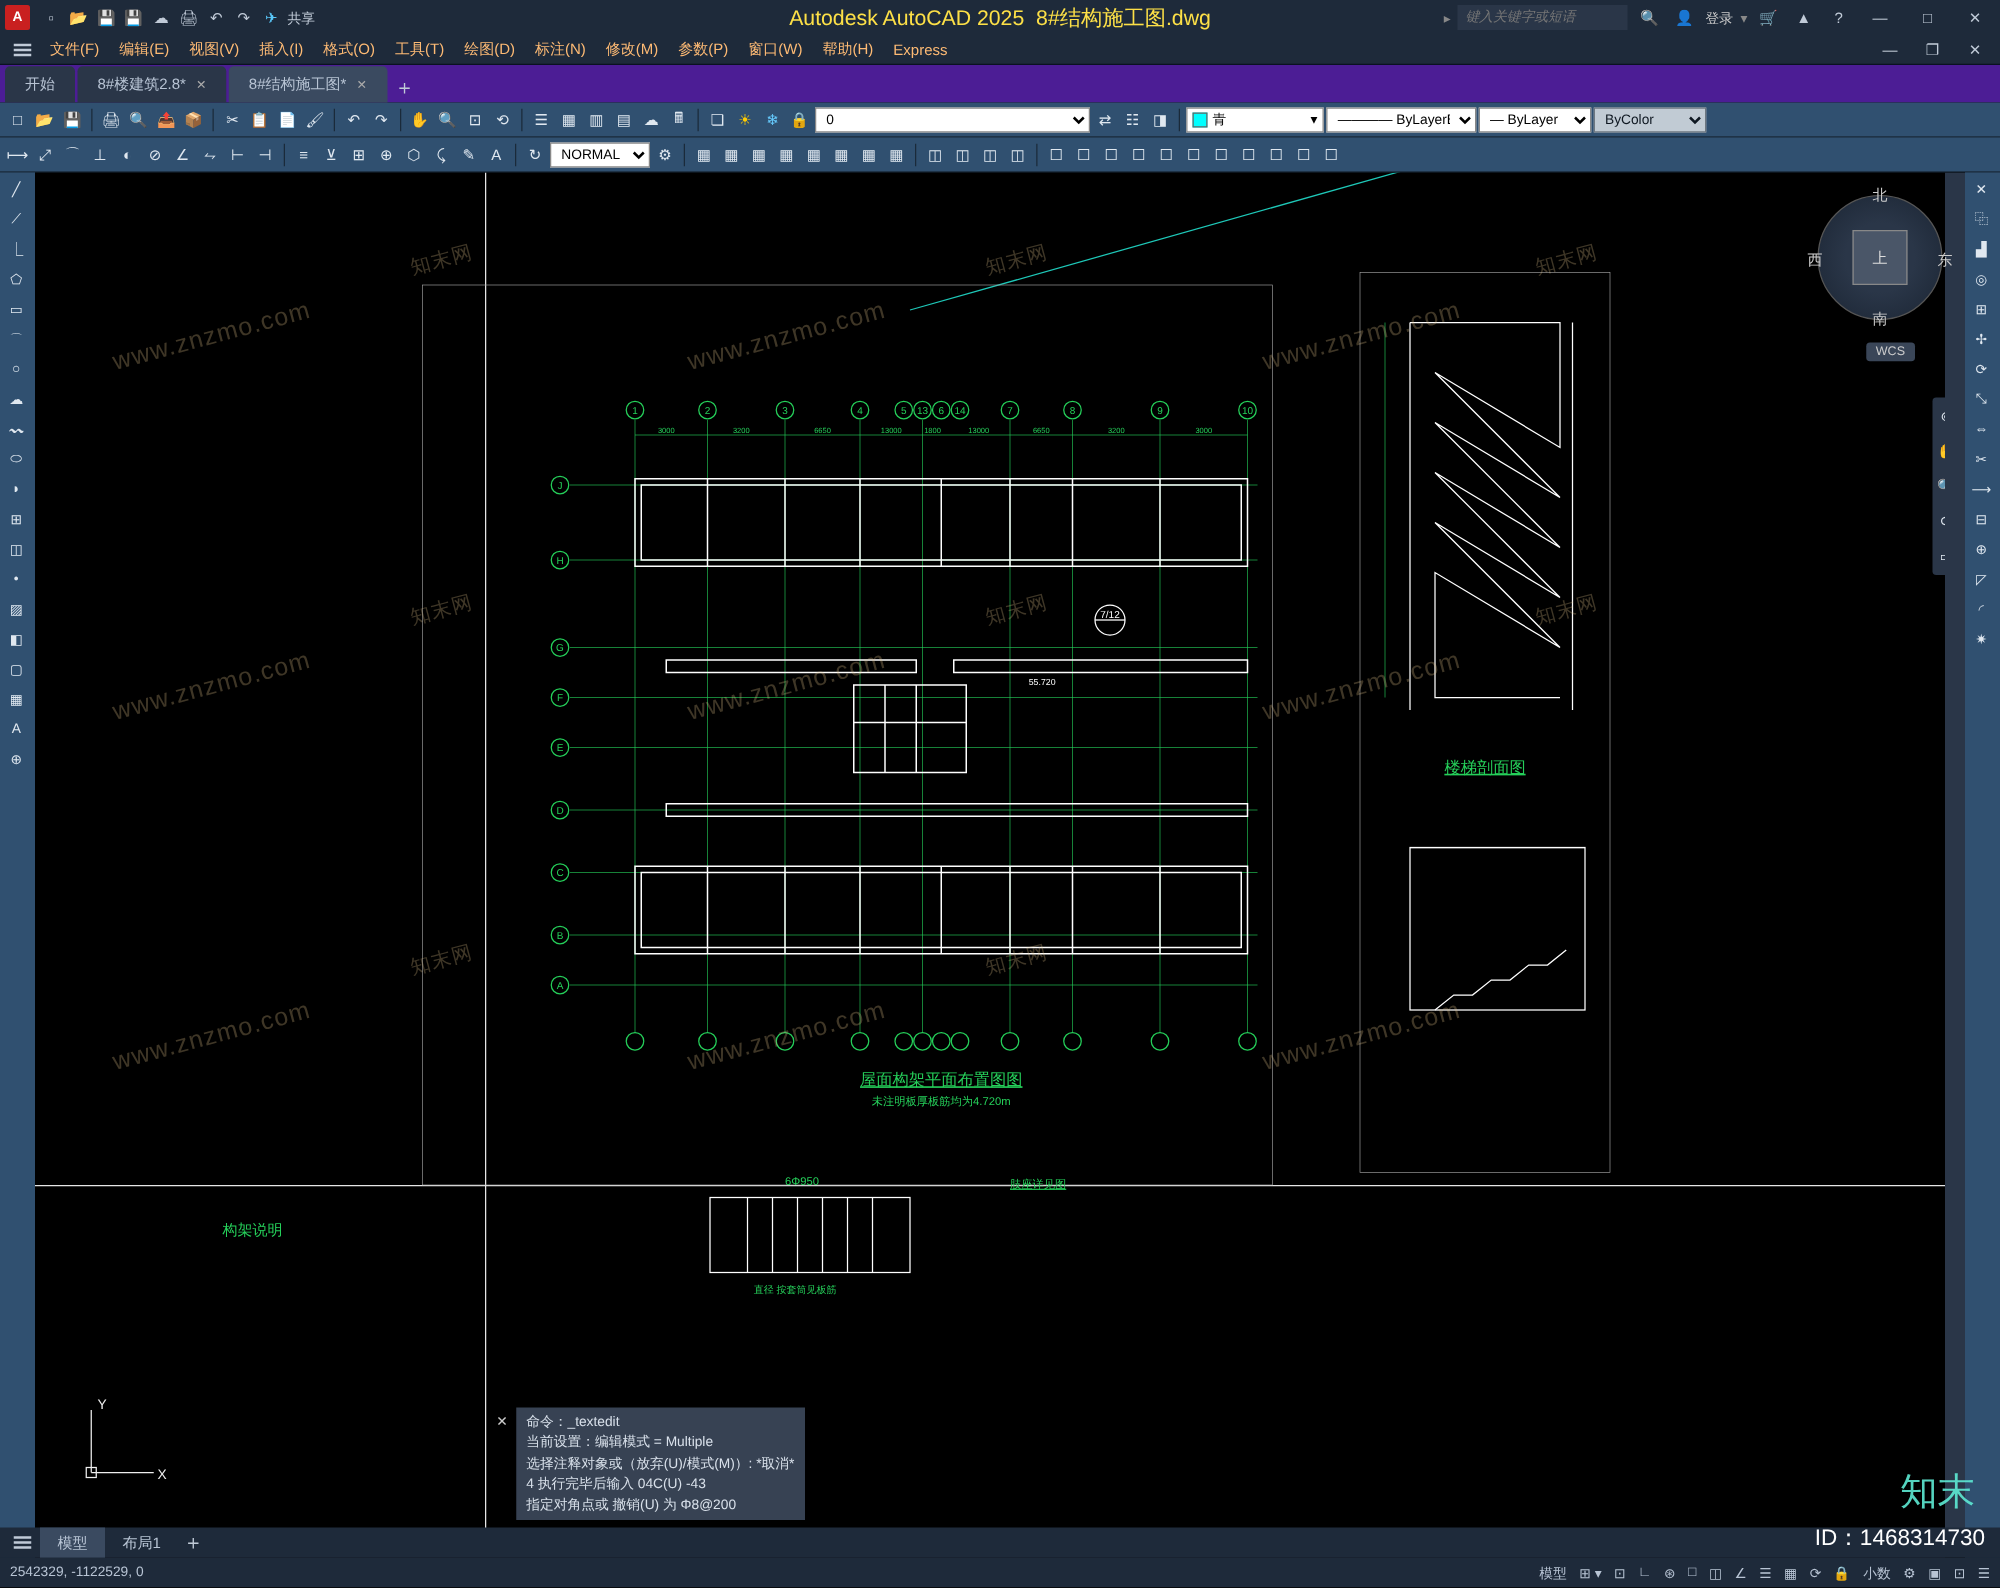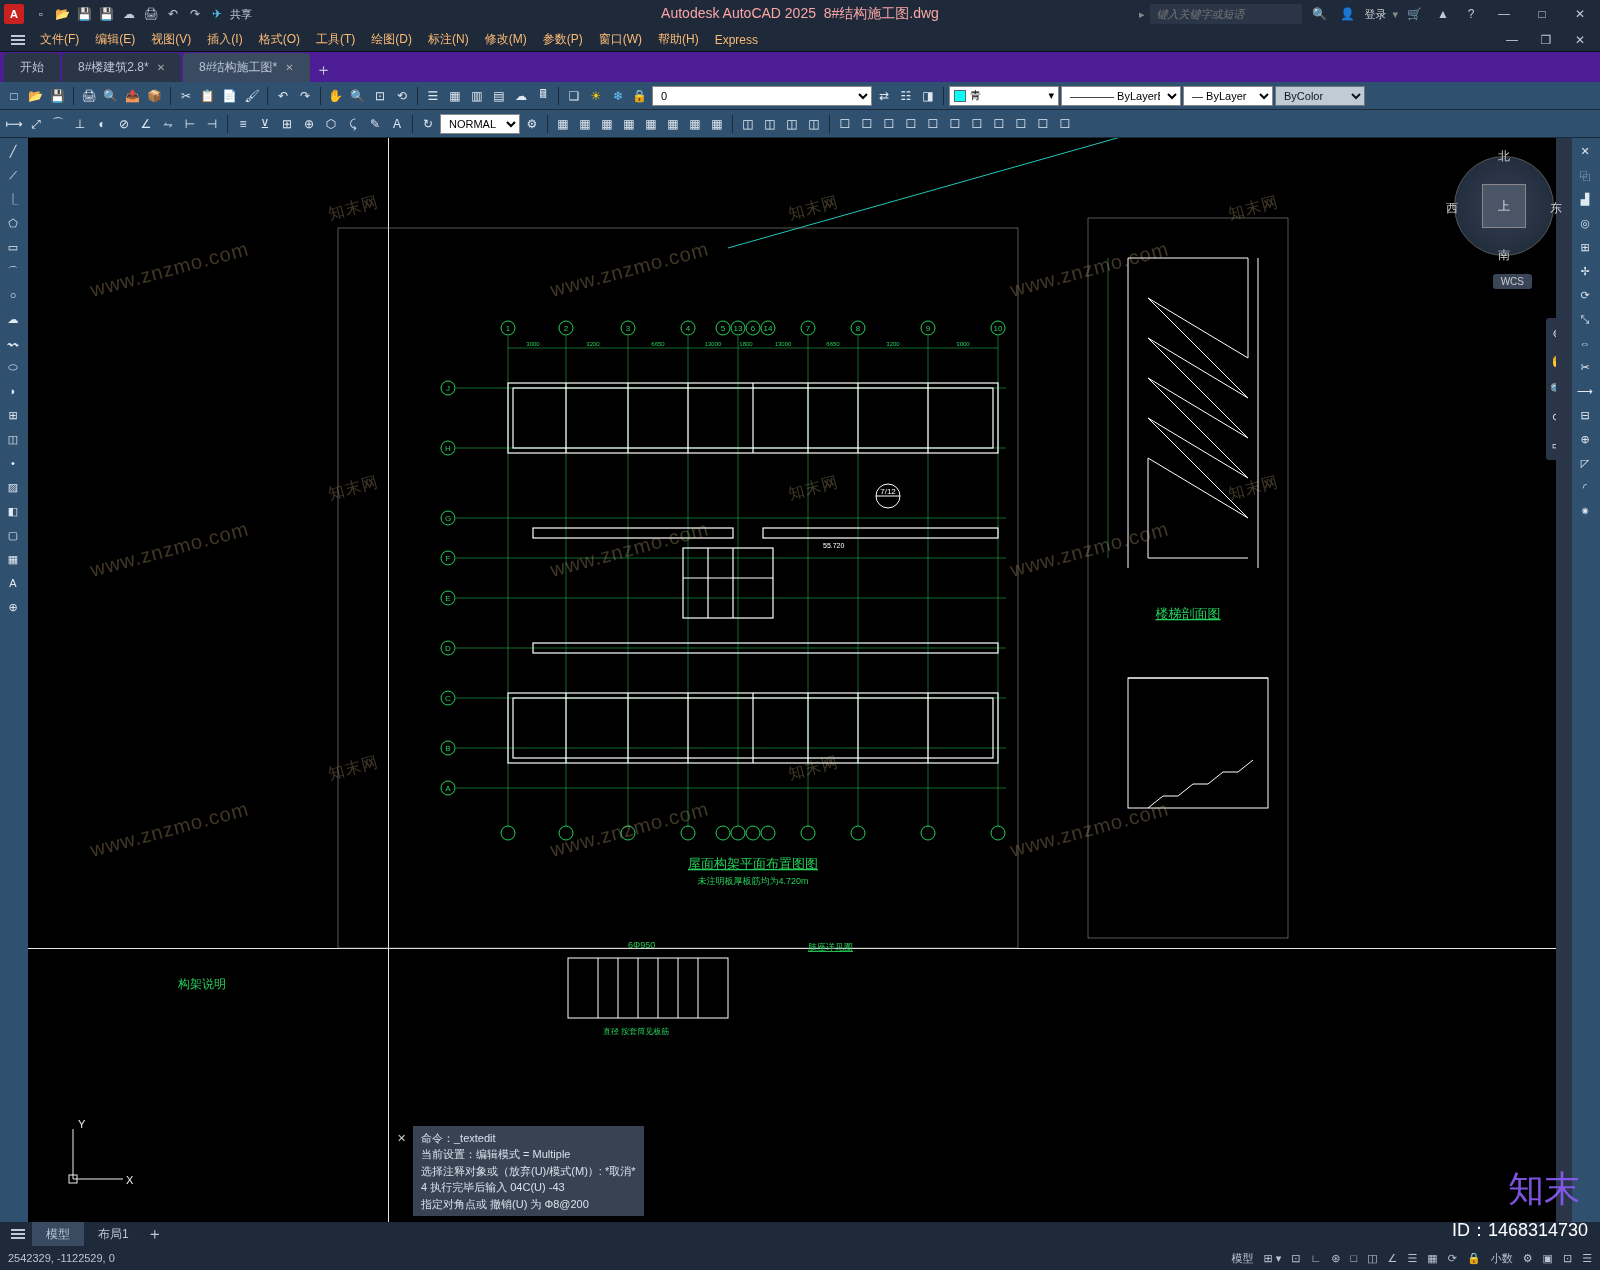--- a/index.html
+++ b/index.html
@@ -1,22 +1,22 @@
 <!DOCTYPE html>
 <html><head>
 <meta charset="utf-8">
 <style>
 *{margin:0;padding:0;box-sizing:border-box;font-family:"Microsoft YaHei",Arial,sans-serif;user-select:none}
 body{width:1600px;height:1270px;background:#000;overflow:hidden;position:relative;font-size:11px;color:#ccc}
 .titlebar{height:28px;background:#1e2a3a;display:flex;align-items:center;padding:0 4px;position:relative}
 .app-icon{width:20px;height:20px;background:#c92020;color:#fff;font-weight:bold;display:flex;align-items:center;justify-content:center;border-radius:2px;margin-right:6px}
 .qat-btn{width:18px;height:18px;margin:0 2px;display:flex;align-items:center;justify-content:center;color:#c0cad7;font-size:12px}
-.title-center{position:absolute;left:50%;transform:translateX(-50%);color:#fca5a5;font-size:14px}
+.title-center{position:absolute;left:50%;transform:translateX(-50%);color:#fde047;font-size:17px}
 .title-right{margin-left:auto;display:flex;align-items:center;gap:6px}
-.search-box{width:152px;height:20px;background:#2a3648;border:none;color:#aaa;padding:0 6px;font-size:11px;font-style:italic}
+.search-box{width:136px;height:20px;background:#2a3648;border:none;color:#aaa;padding:0 6px;font-size:11px;font-style:italic}
 .win-btn{width:32px;height:24px;color:#c0cad7;display:flex;align-items:center;justify-content:center;font-size:12px}
 .menubar{height:24px;background:#1e2a3a;display:flex;align-items:center;padding:0 4px;border-bottom:1px solid #0a1220}
 .menu-btn{width:28px;height:20px;display:flex;align-items:center;justify-content:center}
 .menu-btn span{display:block;width:14px;height:2px;background:#c0cad7;box-shadow:0 -4px 0 #c0cad7,0 4px 0 #c0cad7}
 .menu-item{padding:0 8px;color:#fdba74;font-size:12px;height:24px;display:flex;align-items:center}
 .doc-close{margin-left:auto;display:flex;gap:2px}
 .tabbar{height:30px;background:#4c1d95;display:flex;align-items:flex-end;padding:0 4px}
 .doc-tab{padding:6px 16px;background:#2a3648;color:#b8c4d4;font-size:12px;border-radius:4px 4px 0 0;margin-right:2px;display:flex;align-items:center;gap:8px}
 .doc-tab.active{background:#3a4a60}
 .tab-x{color:#aaa;font-size:10px}
@@ -57,21 +57,21 @@
 .drawing-title{color:#25d05a;font-size:13px;text-decoration:underline}
 .layout-tabs{position:absolute;bottom:24px;left:0;right:0;height:24px;background:#1e2a3a;display:flex;align-items:center;padding-left:4px}
 .layout-tab{padding:4px 14px;color:#b8c4d4;font-size:12px}
 .layout-tab.active{background:#3a4a60}
 .statusbar{position:absolute;bottom:0;left:0;right:0;height:24px;background:#1e2a3a;display:flex;align-items:center;padding:0 8px;color:#b8c4d4;font-size:11px}
 .sb-left{}
 .sb-right{margin-left:auto;display:flex;gap:10px;align-items:center}
 .sb-btn{color:#b8c4d4}
 .watermark{position:absolute;color:#e0c28a;font-size:20px;opacity:0.28;transform:rotate(-15deg);pointer-events:none;letter-spacing:1px}
 .id-badge{position:absolute;bottom:28px;right:12px;color:#fff;font-size:18px;z-index:20}
-.logo-badge{position:absolute;bottom:56px;right:20px;color:#8b5cf6;font-size:36px;font-weight:300;opacity:0.9;z-index:20}
+.logo-badge{position:absolute;bottom:56px;right:20px;color:#5eead4;font-size:30px;font-weight:300;opacity:0.9;z-index:20}
 svg text{font-family:Arial}
 </style>
 </head>
 <body>
 
 <div class="titlebar">
   <div class="app-icon">A</div>
   <div class="qat-btn">▫</div>
   <div class="qat-btn">📂</div>
   <div class="qat-btn">💾</div>

